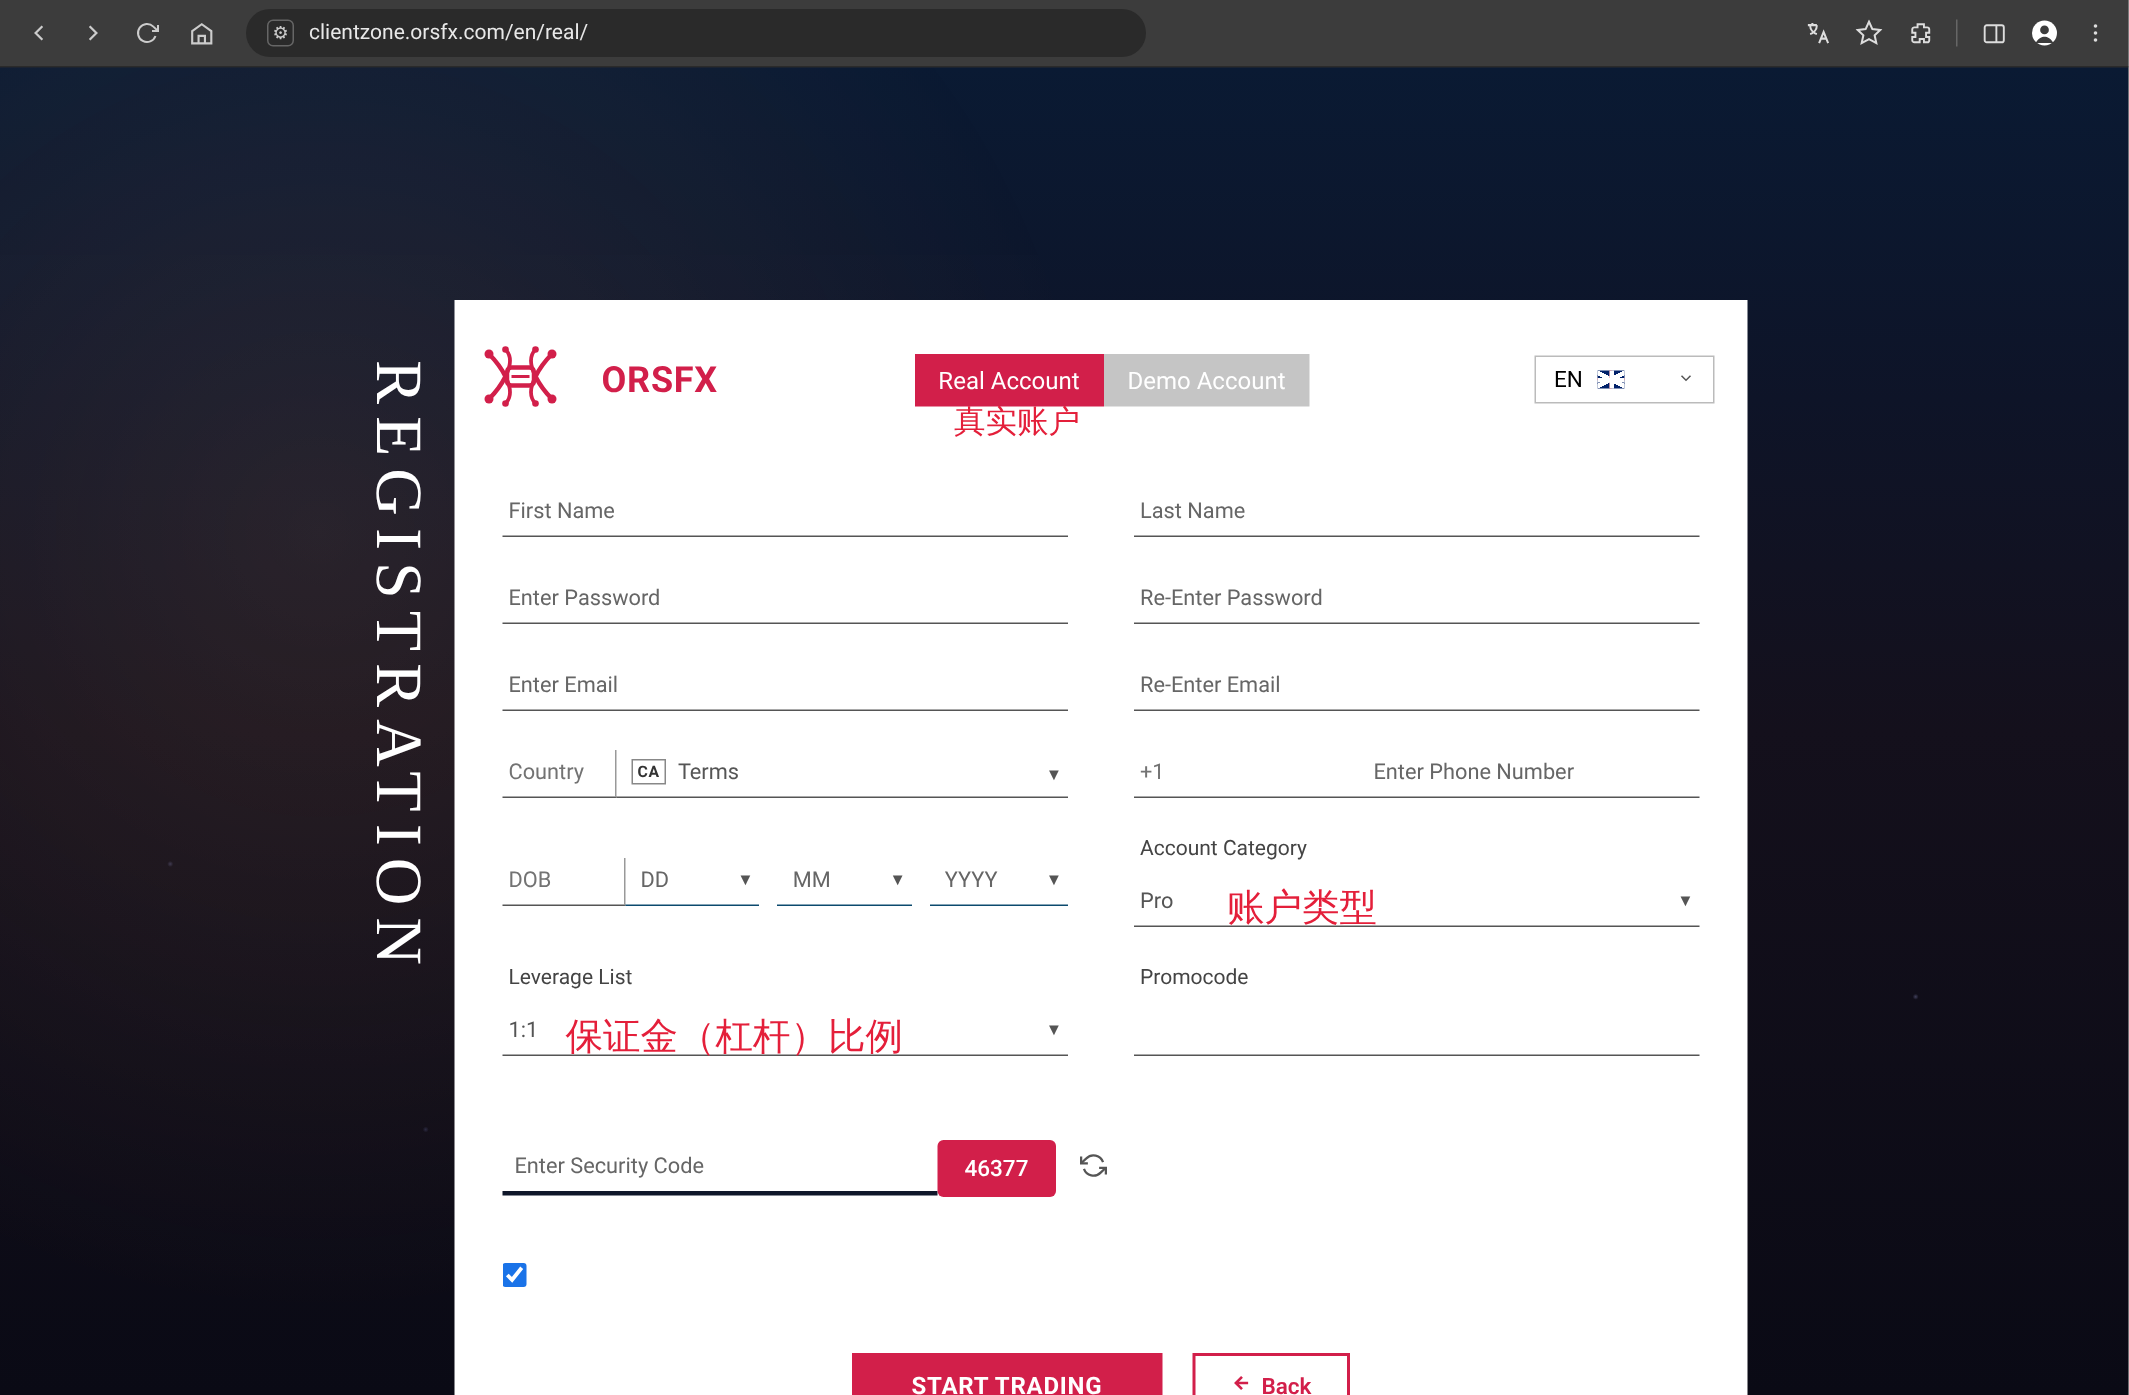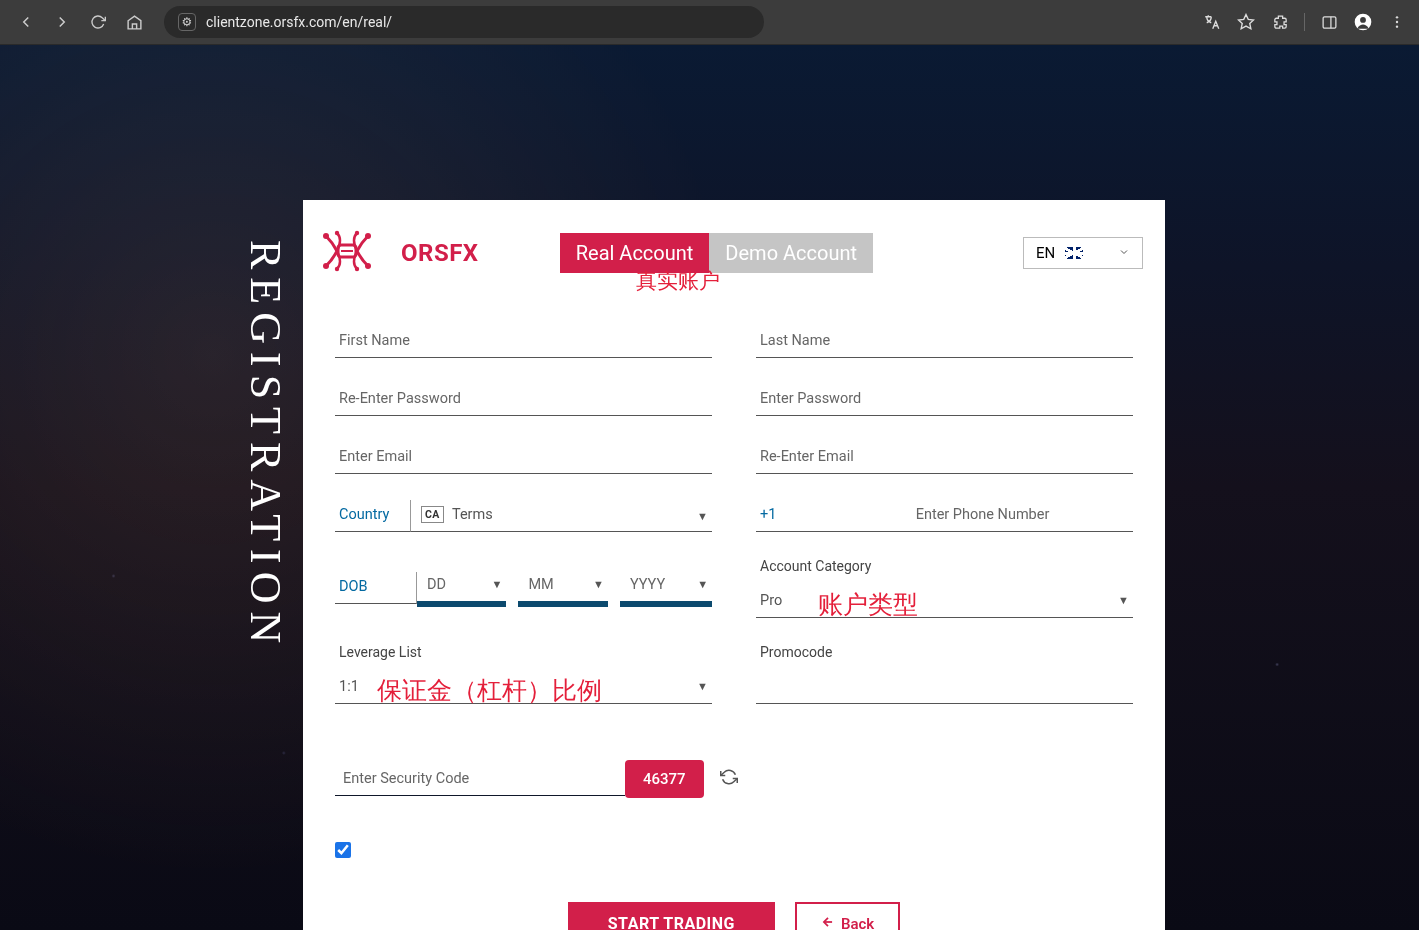--- a/index.html
+++ b/index.html
@@ -33,54 +33,54 @@
 
 .card { position: absolute; left: 303px; top: 155px; width: 862px; background: #fff; padding: 30px 22px 28px 22px; }
 
 
 .card-head { display: flex; align-items: center; }
 .logo { display: flex; align-items: center; gap: 26px; margin-left: -6px; }
 .logo-mark { color: #d21f4a; }
 .logo-text { font-size: 24px; font-weight: 700; color: #d21f4a; letter-spacing: 0.5px; }
 
 .tabs { margin-left: auto; display: flex; }
-.tab { padding: 8px 16px; font-size: 20px; color: #fff; cursor: pointer; }
+.tab { padding: 8px 16px; font-size: 16px; color: #fff; cursor: pointer; }
 .tab.active { background: #d21f4a; }
 .tab.inactive { background: #c5c5c5; }
 
 .lang-sel { margin-left: 150px; display: flex; align-items: center; gap: 10px; border: 1px solid #bbb; padding: 6px 12px; font-size: 15px; cursor: pointer; width: 120px; }
 .lang-sel .flag { width: 18px; height: 12px; background: linear-gradient(#012169 0 100%); position: relative; }
 .lang-sel .flag::before, .lang-sel .flag::after { content:""; position:absolute; inset:0; }
 .lang-sel .flag::before { background: linear-gradient(27deg, transparent 42%, #fff 42% 58%, transparent 58%), linear-gradient(-27deg, transparent 42%, #fff 42% 58%, transparent 58%); }
 .lang-sel .flag::after { background: linear-gradient(#fff,#fff) center/100% 3px no-repeat, linear-gradient(#fff,#fff) center/3px 100% no-repeat, linear-gradient(#C8102E,#C8102E) center/100% 1.5px no-repeat, linear-gradient(#C8102E,#C8102E) center/1.5px 100% no-repeat; }
 .lang-sel .chev { margin-left: auto; color: #555; }
 
 .annot-under-tab { position: absolute; left: 636px; top: 222px; color: #e41f3a; font-size: 21px; font-weight: 500; }
 
 
 .form { margin-top: 50px; padding: 0 10px; display: grid; grid-template-columns: 1fr 1fr; column-gap: 44px; row-gap: 26px; }
 .field { border-bottom: 1px solid #555; padding: 6px 4px 8px 4px; display: flex; align-items: center; font-size: 14.5px; color: #555; position: relative; }
 .field input { border: none; outline: none; width: 100%; font-size: 14.5px; color: #333; background: transparent; }
 .field input::placeholder { color: #666; }
-.field .prefix { color: #0369a1; width: 76px; flex-shrink: 0; border-right: 1px solid #999; padding-right: 0; }
+.field .prefix { color: #737373; width: 76px; flex-shrink: 0; border-right: 1px solid #999; padding-right: 0; }
 .field .prefix-content { padding-left: 10px; flex: 1; display: flex; align-items: flex-end; }
 .field .dd { margin-left: auto; color: #555; font-size: 11px; }
 .country-code { font-size: 10.5px; font-weight:700; letter-spacing: 0.5px; border:1px solid #888; padding: 1px 3px; margin-right: 8px; color:#333; }
 
 .block-with-label { display: flex; flex-direction: column; gap: 12px; }
 .block-label { font-size: 14px; color: #444; padding-left: 4px; }
 
 .dob-row { display: flex; gap: 0; border-bottom: none; padding: 0; }
 .dob-row .prefix { width: 82px; padding: 6px 4px 8px 4px; border-bottom: 1px solid #555; border-right: 1px solid #999; }
-.dob-row .dob-sel { flex: 1; padding: 6px 4px 8px 10px; border-bottom: 6px solid #0c4a6e; display: flex; align-items: center; color: #666; font-size: 14.5px; cursor: pointer; gap: 32px; }
+.dob-row .dob-sel { flex: 1; padding: 6px 4px 8px 10px; border-bottom: 1px solid #0c4a6e; display: flex; align-items: center; color: #666; font-size: 14.5px; cursor: pointer; gap: 32px; }
 .dob-row .dob-sel + .dob-sel { margin-left: 12px; }
 
 .full-span { grid-column: 1 / 3; }
 .security-row { display: flex; align-items: center; gap: 0; padding-top: 30px; }
-.security-input { border-bottom: 1px solid #0f172a; padding: 6px 21px 8px 8px; width: 290px; }
+.security-input { border-bottom: 3px solid #0f172a; padding: 6px 21px 8px 8px; width: 290px; }
 .security-input input { border:none; outline:none; width:100%; font-size:14.5px; background:transparent; }
 .security-input input::placeholder { color:#666; }
 .captcha { background: #d21f4a; color: #fff; padding: 10px 18px; font-size: 15px; font-weight: 500; border-radius: 4px; margin-left: 0; }
 .refresh { margin-left: 16px; color: #555; cursor: pointer; font-size: 18px; }
 
 .terms-row { display:flex; align-items:center; gap: 12px; font-size: 14.5px; color: #444; padding-top: 18px; }
 .terms-row input[type=checkbox] { width: 16px; height: 16px; accent-color: #1a73e8; }
 .terms-row .tc { color: #d21f4a; font-weight: 700; }
 
 .buttons-row { display: flex; justify-content: center; gap: 20px; padding-top: 18px; }
@@ -205,24 +205,24 @@
 
     <div class="form">
       <div class="field">
         <input placeholder="First Name" style="">
       </div>
       <div class="field">
         <input placeholder="Last Name" style="">
       </div>
 
       <div class="field">
+        <input type="password" placeholder="Enter Password" style="">
+      </div>
+      <div class="field">
         <input type="password" placeholder="Re-Enter Password" style="">
-      </div>
-      <div class="field">
-        <input type="password" placeholder="Enter Password" style="">
       </div>
 
       <div class="field">
         <input placeholder="Enter Email" style="">
       </div>
       <div class="field">
         <input placeholder="Re-Enter Email" style="">
       </div>
 
       <div class="field" style="padding:0; border:none;">

